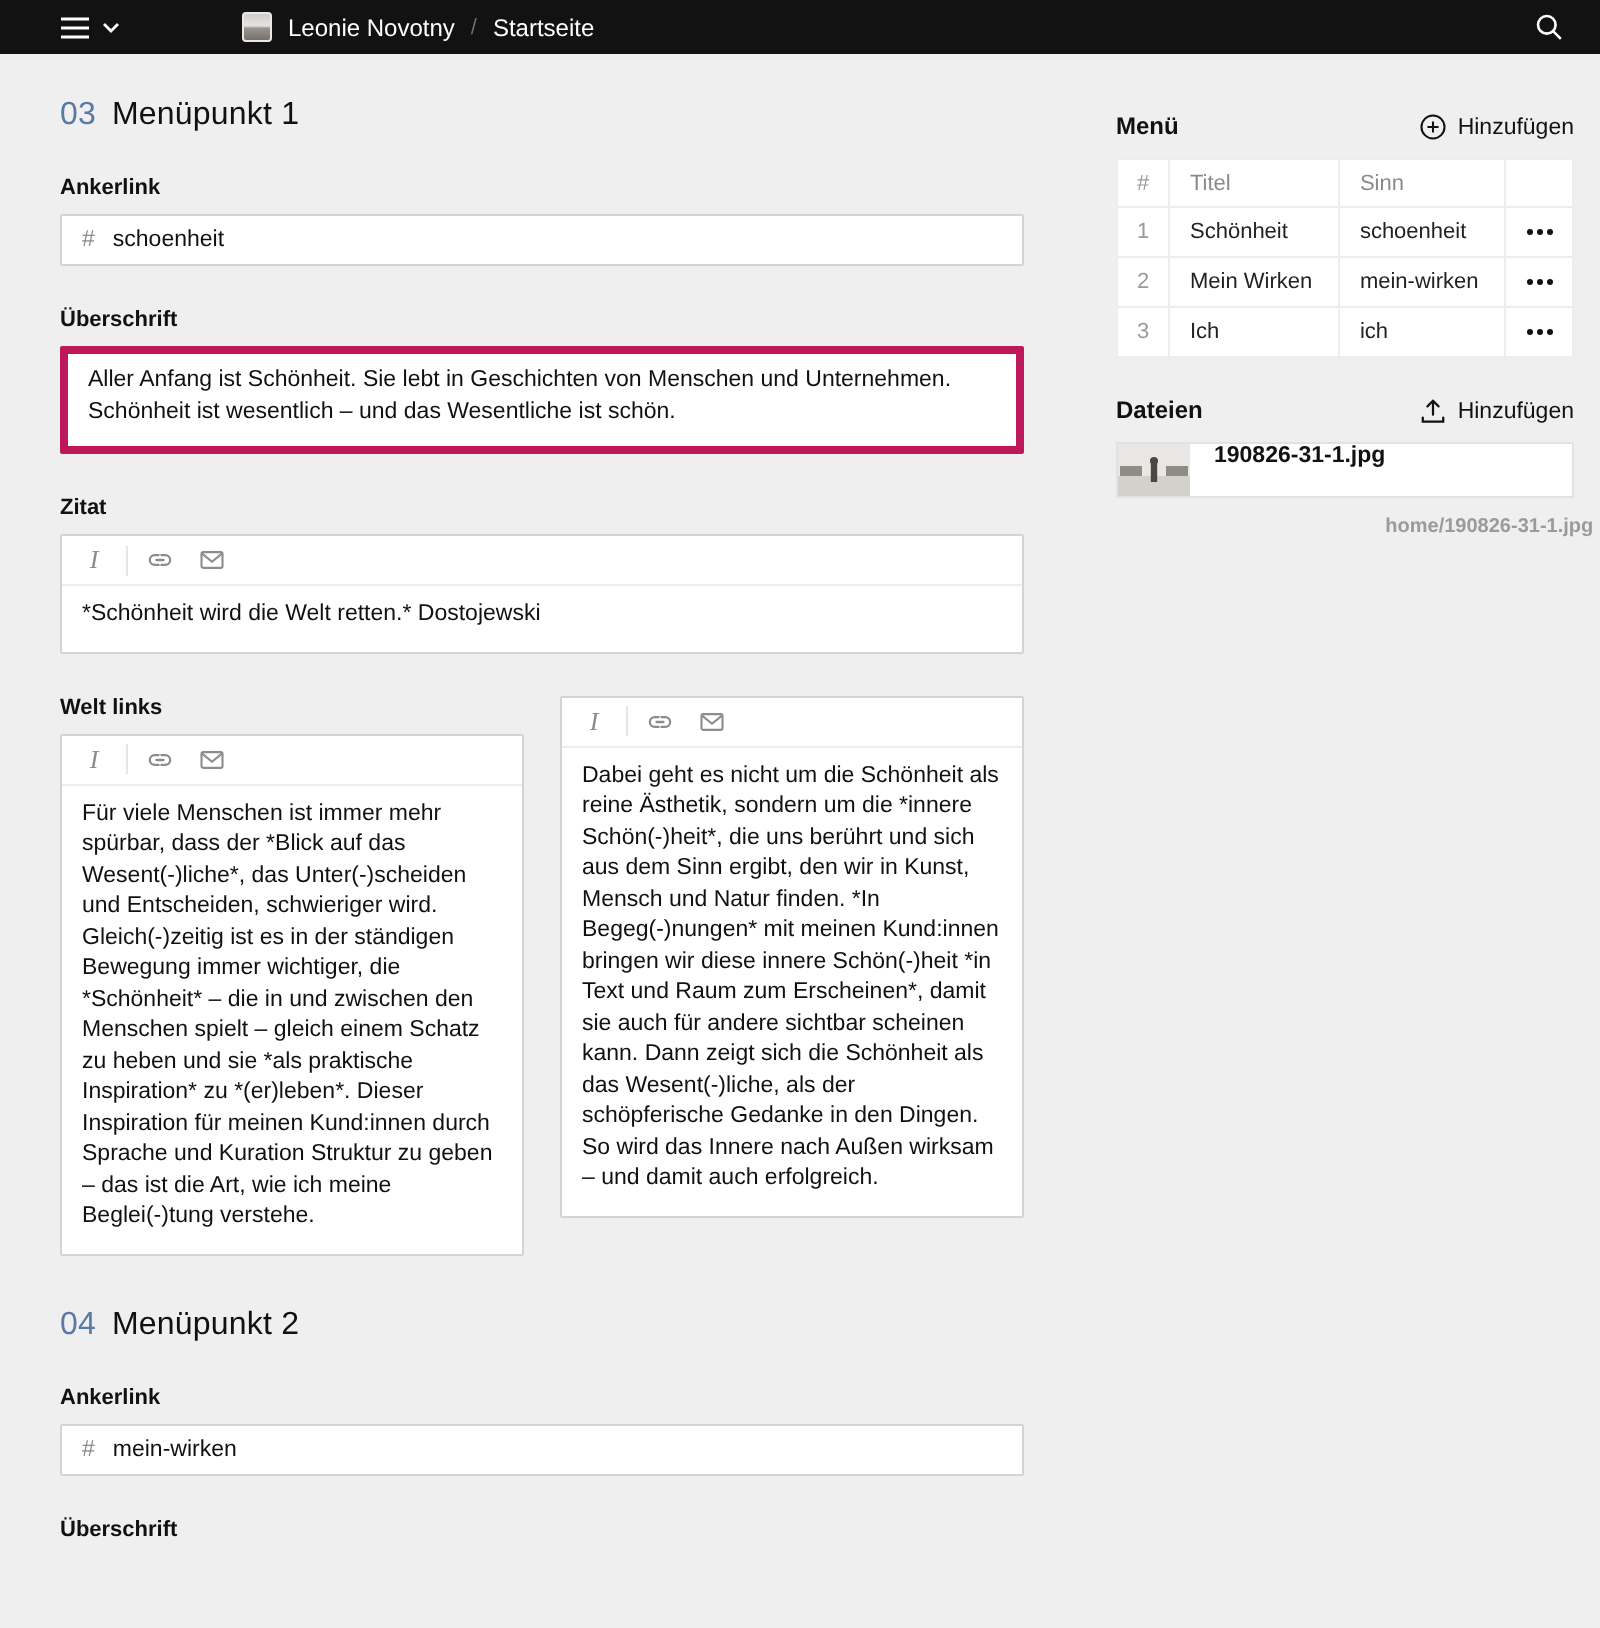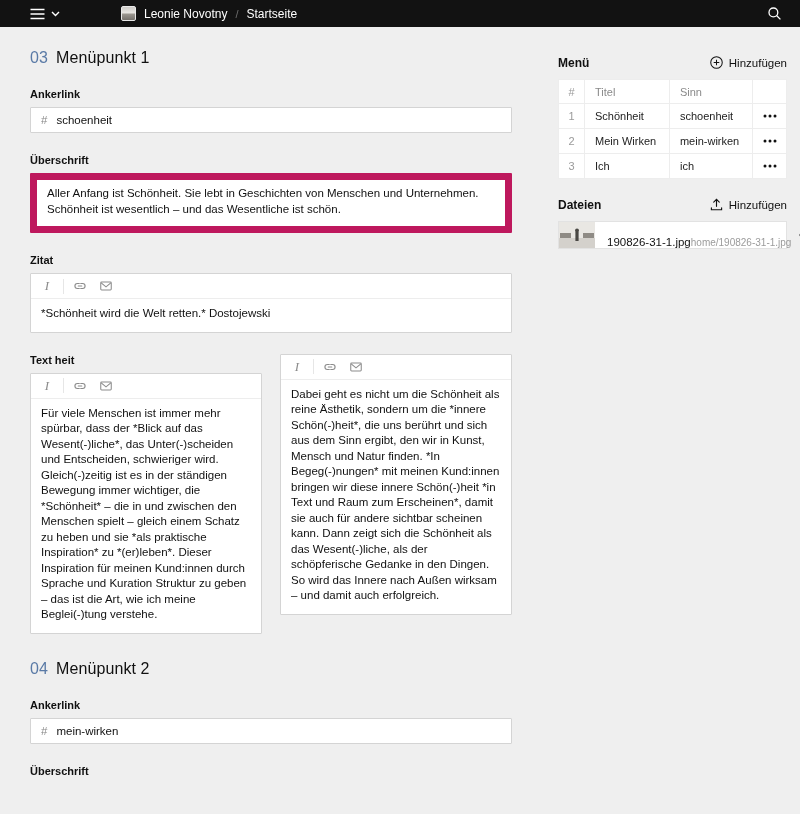--- a/index.html
+++ b/index.html
@@ -37,21 +37,21 @@
   .field-label { display: block; font-size: 11px; font-weight: 700; color: #111; margin-bottom: 7px; }
 
   .input-box {
     background: #fff; border: 1px solid #d4d4d4; border-radius: 1px;
     height: 26px; display: flex; align-items: center; padding: 0 10px; font-size: 11.5px;
   }
   .input-box .hash { color: #8a8a8a; margin-right: 9px; }
   .input-box input { border: none; outline: none; background: transparent; flex: 1; font: inherit; color: #111; }
 
   .text-box {
-    background: #fff; border: 7px solid #be185d; border-radius: 1px;
+    background: #fff; border: 4px solid #be185d; border-radius: 1px;
     padding: 6px 10px 9px; font-size: 11.5px; line-height: 15.5px; color: #111;
     min-height: 40px;
   }
 
   .editor { background: #fff; border: 1px solid #d4d4d4; border-radius: 1px; }
   .editor-toolbar {
     height: 25px; display: flex; align-items: center; padding: 0 3px;
     border-bottom: 1px solid #ededed;
   }
   .tb-btn {
@@ -59,35 +59,35 @@
     background: none; border: none; color: #8c8c8c; cursor: pointer;
   }
   .tb-btn .it { font-family: "Liberation Serif", serif; font-style: italic; font-size: 13px; color: #8c8c8c; }
   .tb-divider { width: 1px; height: 15px; background: #e6e6e6; margin: 0 3px; }
   .editor-content { padding: 7px 10px 10px; font-size: 11.5px; line-height: 15.5px; color: #111; }
 
   .two-col { display: flex; gap: 18px; margin-top: 21px; }
   .two-col .col { flex: 1; min-width: 0; }
 
   
-  .side-section-head { display: flex; align-items: flex-start; justify-content: space-between; margin-bottom: 9px; }
+  .side-section-head { display: flex; align-items: flex-end; justify-content: space-between; margin-bottom: 9px; }
   .side-title { font-size: 12px; font-weight: 700; color: #111; }
   .add-btn { display: flex; align-items: center; gap: 6px; font-size: 11.5px; color: #111; background: none; border: none; cursor: pointer; font-family: inherit; }
 
   table.menu-table { width: 100%; border-collapse: collapse; background: #fff; font-size: 11px; border: 1px solid #e2e2e2; }
   .menu-table th { font-weight: 400; color: #8a8a8a; text-align: left; height: 24px; padding: 0 10px; border: 1px solid #ededed; }
   .menu-table td { height: 25px; padding: 0 10px; color: #222; border: 1px solid #ededed; background: #fff; }
   .menu-table .c-num { width: 26px; text-align: center; color: #9a9a9a; padding: 0 4px; }
   .menu-table .c-opts { width: 34px; text-align: center; padding: 0; }
   .opts-btn { background: none; border: none; cursor: pointer; display: inline-flex; align-items: center; justify-content: center; width: 100%; height: 100%; }
 
   .files-section { margin-top: 19px; }
   .file-row {
     background: #fff; border: 1px solid #e2e2e2; height: 28px;
-    display: flex; align-items: flex-end; cursor: pointer;
+    display: flex; align-items: flex-start; cursor: pointer; font-weight: bold;
   }
   .file-thumb { width: 36px; height: 26px; flex: 0 0 36px; overflow: hidden; }
   .file-name { margin-left: 12px; font-size: 11.5px; color: #111; text-decoration: none; white-space: nowrap; }
   .file-path { margin-left: auto; font-size: 10px; color: #9b9b9b; white-space: nowrap; margin-top: 36px; }
   .file-row .opts-btn { width: 30px; height: 100%; flex: 0 0 30px; }
 
   svg { display: block; }
 </style>
 </head>
 <body>
@@ -167,21 +167,21 @@
                 </svg>
               </span>
           </button>
         </div>
         <div class="editor-content">*Schönheit wird die Welt retten.* Dostojewski</div>
       </div>
     </div>
 
     <div class="two-col">
       <div class="col">
-        <span class="field-label">Text heit</span>
+        <span class="field-label">Welt links</span>
         <div class="editor">
           <div class="editor-toolbar">
             <button class="tb-btn">
                 <span class="it">I</span>
               </button>
             <span class="tb-divider"></span>
             <button class="tb-btn">
               <span>
                   <svg width="14" height="14" viewBox="0 0 16 16" fill="none" stroke="#8c8c8c" stroke-width="1.3" stroke-linecap="round">
                     <path d="M7.2 5.2H5a2.8 2.8 0 0 0 0 5.6h2.2"></path>

